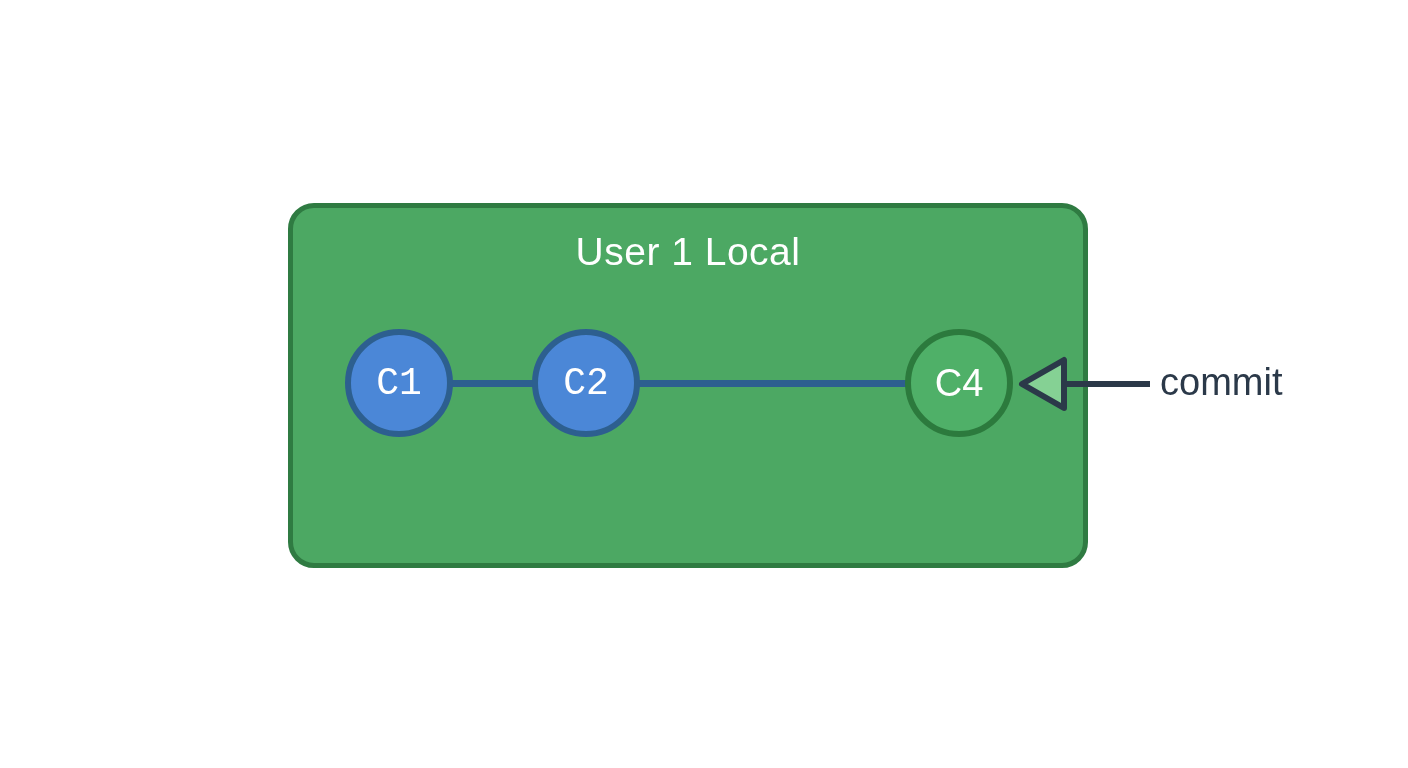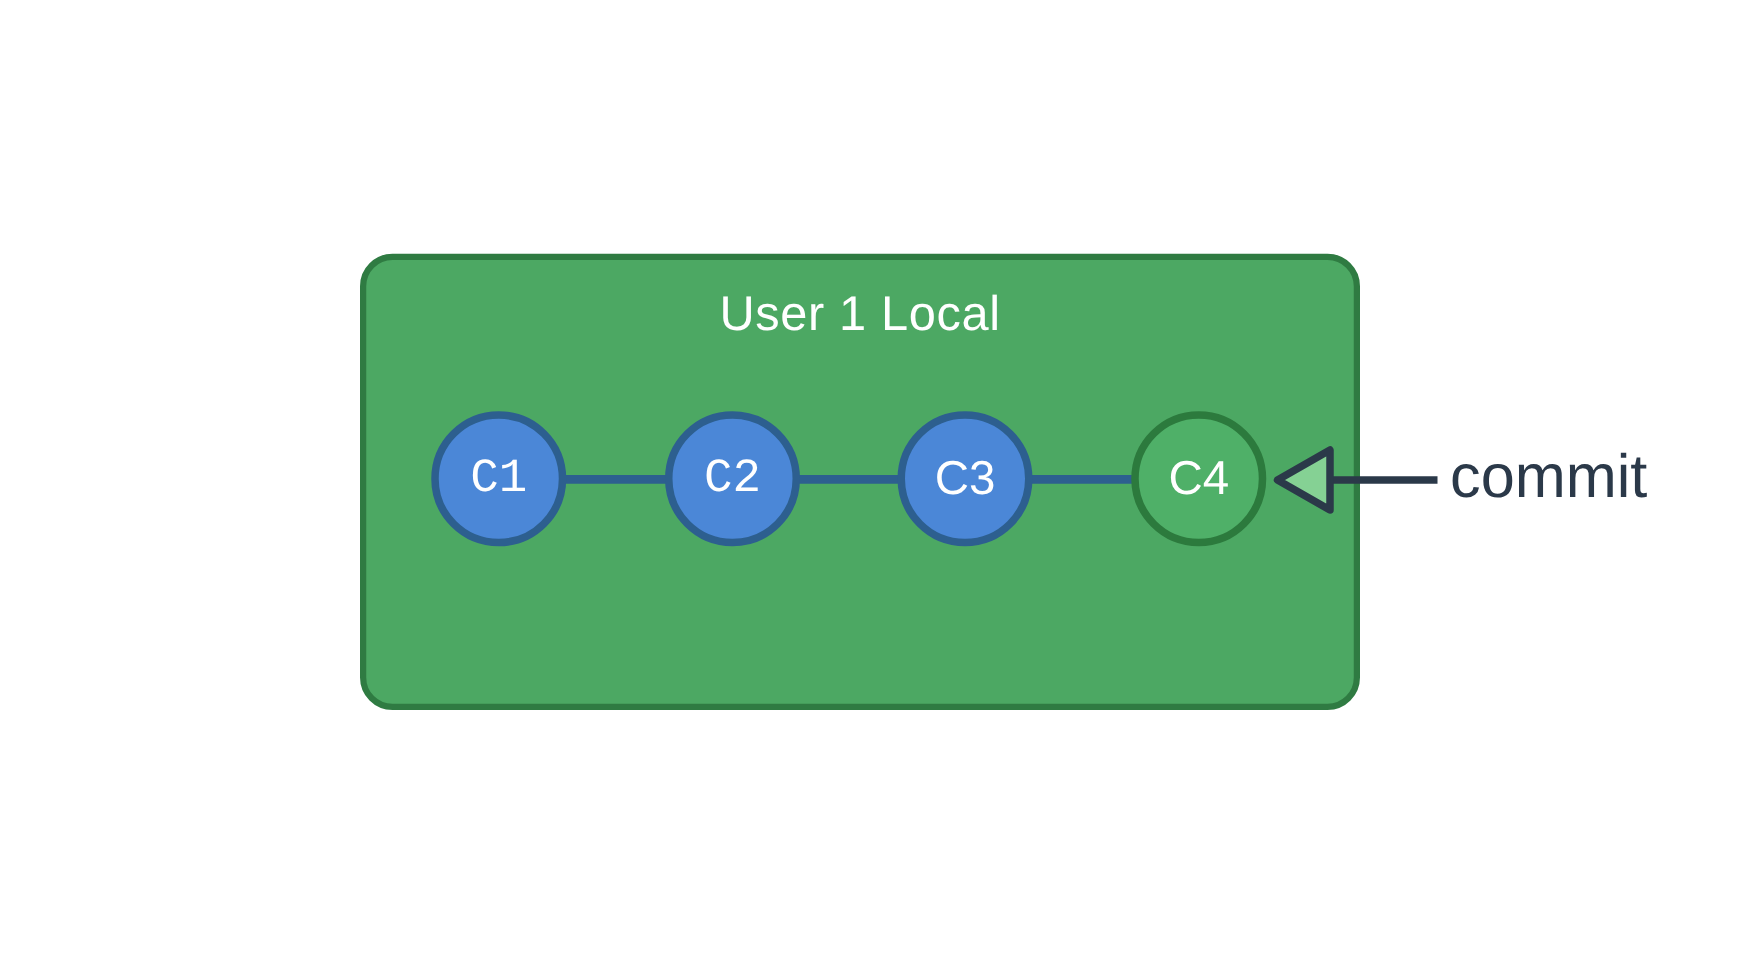--- a/index.html
+++ b/index.html
@@ -83,39 +83,38 @@
     width: 150px;
     height: 80px;
     z-index: 3;
   }
   .annotation-label {
     position: absolute;
     left: 1160px;
     top: 384px;
     transform: translateY(-54%);
     color: var(--text-dark, #2b3949);
-    font-size: 49px;
+    font-size: 38px;
     font-weight: 400;
   }
 </style>
 </head>
 <body>
 
 <div class="canvas">
 
   <div class="repo-box">
     <div class="repo-title">User 1 Local</div>
 
     <div class="connector"></div>
 
     <div class="commit-node node-c1 blue">C1</div>
 
     <div class="commit-node node-c2 blue">C2</div>
 
-    <div class="commit-node node-c3 blue">C3</div>
 
     <div class="commit-node node-c4 green">C4</div>
   </div>
 
   <svg class="arrow-svg" viewBox="0 0 150 80" aria-hidden="true">
     <line x1="50" y1="40" x2="140" y2="40" stroke="var(--arrow, #2b3949)" stroke-width="6"></line>
     <polygon points="12,40 54,16 54,64" fill="var(--arrowhead-fill, #85d194)" stroke="var(--arrow, #2b3949)" stroke-width="6" stroke-linejoin="round"></polygon>
   </svg>
 
   <div class="annotation-label">commit</div>

